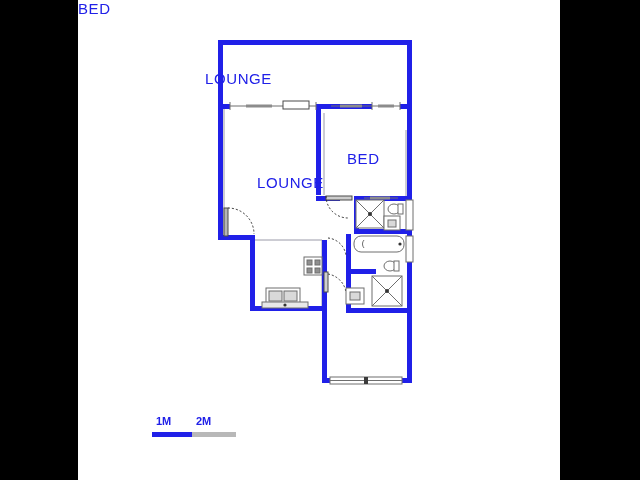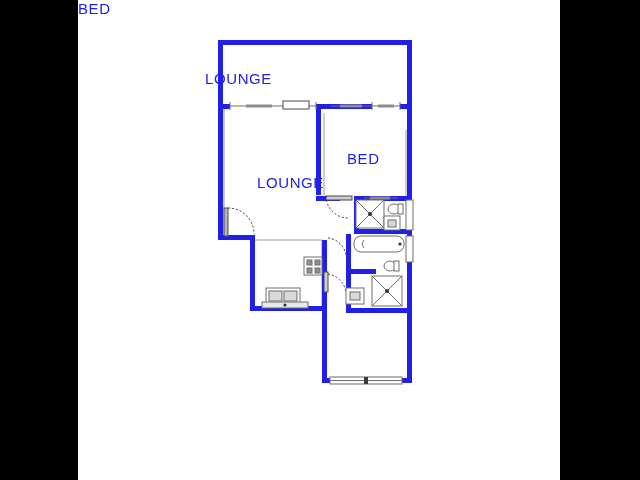--- a/index.html
+++ b/index.html
@@ -252,19 +252,25 @@
     </svg>
 
     <div class="room-label" id="label-balcony">LOUNGE</div>
 
     <div class="room-label" id="label-lounge">LOUNGE</div>
 
     <div class="room-label" id="label-bed-top">BED</div>
 
     <div class="room-label" id="label-bed-bottom">BED</div>
 
+    <div id="scalebar">
+      <div class="scale-label" id="scale-1m">1M</div>
+      <div class="scale-label" id="scale-2m">2M</div>
+      <div class="scale-seg" id="scale-seg-blue"></div>
+      <div class="scale-seg" id="scale-seg-grey"></div>
+    </div>
 
   </div>
 
   <div style="position:absolute;left:0;top:0;width:78px;height:480px;background:#000;"></div>
   <div style="position:absolute;left:560px;top:0;width:80px;height:480px;background:#000;"></div>
 
 </div>
 
 </body></html>

